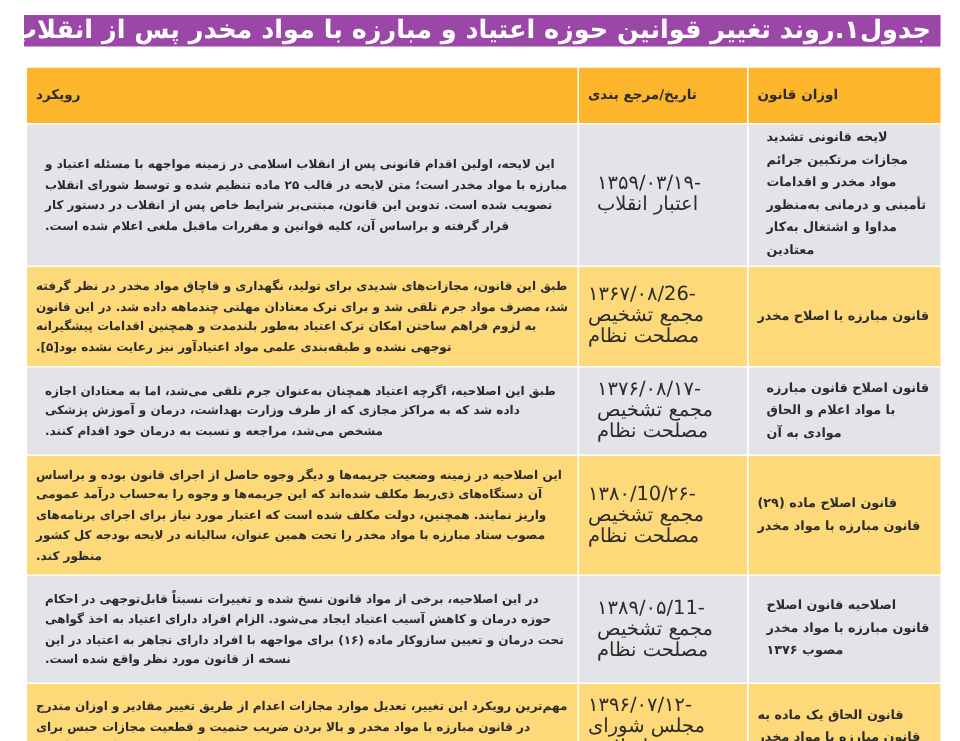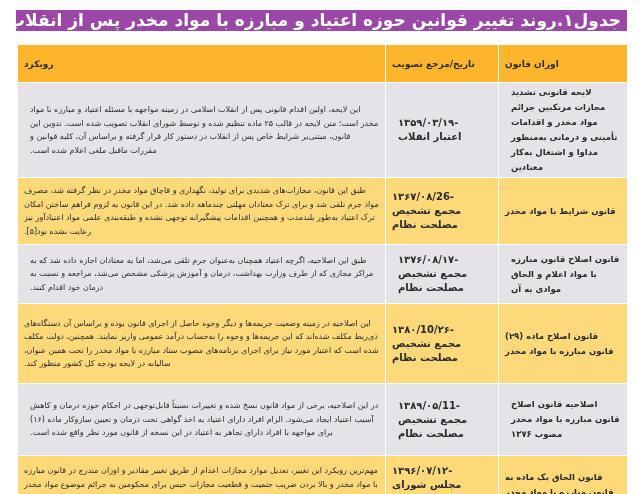--- a/index.html
+++ b/index.html
@@ -18,54 +18,54 @@
     border:1px solid #ffffff; text-align:left; vertical-align:middle;
     color:#2b2b2b; padding:2px 6px; box-sizing:border-box;
   }
   table.laws th { background:#FDB52C; font-size:9px; font-weight:bold; height:38px; }
   .col-title { width:129px; }
   .col-date { width:113px; }
   .col-approach { width:368px; }
   tr.gray td { background:#E4E4E8;padding-left:12px; }
   tr.yellow td { background:#FDD97A; }
   td.title-cell { font-size:8.5px; font-weight:bold; line-height:15px; }
-  td.date-cell { font-size:10px; font-weight:bold; line-height:14px; }
-  td.approach-cell { font-size:8px; font-weight:normal; line-height:13.5px; }
+  td.date-cell { font-size:13px; font-weight:normal; line-height:14px; }
+  td.approach-cell { font-size:8px; font-weight:bold; line-height:13.5px; }
   .date-num { display:block; direction:ltr; }
   .date-ref { display:block; }
 </style>
 </head>
 <body>
 
 <div class="title-bar">جدول۱.روند تغییر قوانین حوزه اعتیاد و مبارزه با مواد مخدر پس از انقلاب اسلامی</div>
 
 <table class="laws">
   <colgroup>
     <col class="col-title">
       <col class="col-date">
       <col class="col-approach">
   </colgroup>
   <thead>
     <tr>
       <th>اوزان قانون</th>
-      <th>تاریخ/مرجع تصویب</th>
+      <th>تاریخ/مرجع بندی</th>
       <th>رویکرد</th>
     </tr>
   </thead>
   <tbody>
     <tr class="gray" style="height:70px">
       <td class="title-cell">لایحه قانونی تشدید مجازات مرتکبین جرائم مواد مخدر و اقدامات تأمینی و درمانی به‌منظور مداوا و اشتغال به‌کار معتادین</td>
       <td class="date-cell">
         <span class="date-num">۱۳۵۹/۰۳/۱۹-</span>
         <span class="date-ref">اعتبار انقلاب</span>
       </td>
       <td class="approach-cell">این لایحه، اولین اقدام قانونی پس از انقلاب اسلامی در زمینه مواجهه با مسئله اعتیاد و مبارزه با مواد مخدر است؛ متن لایحه در قالب ۲۵ ماده تنظیم شده و توسط شورای انقلاب تصویب شده است. تدوین این قانون، مبتنی‌بر شرایط خاص پس از انقلاب در دستور کار قرار گرفته و براساس آن، کلیه قوانین و مقررات ماقبل ملغی اعلام شده است.</td>
     </tr>
     <tr class="yellow" style="height:67px">
-      <td class="title-cell">قانون شرایط با مواد مخدر</td>
+      <td class="title-cell">قانون مبارزه با اصلاح مخدر</td>
       <td class="date-cell">
         <span class="date-num">۱۳۶۷/۰۸/26-</span>
         <span class="date-ref">مجمع تشخیص مصلحت نظام</span>
       </td>
       <td class="approach-cell">طبق این قانون، مجازات‌های شدیدی برای تولید، نگهداری و قاچاق مواد مخدر در نظر گرفته شد، مصرف مواد جرم تلقی شد و برای ترک معتادان مهلتی چندماهه داده شد. در این قانون به لزوم فراهم ساختن امکان ترک اعتیاد به‌طور بلندمدت و همچنین اقدامات پیشگیرانه توجهی نشده و طبقه‌بندی علمی مواد اعتیادآور نیز رعایت نشده بود[۵].</td>
     </tr>
     <tr class="gray" style="height:59px">
       <td class="title-cell">قانون اصلاح قانون مبارزه با مواد اعلام و الحاق موادی به آن</td>
       <td class="date-cell">
         <span class="date-num">۱۳۷۶/۰۸/۱۷-</span>

